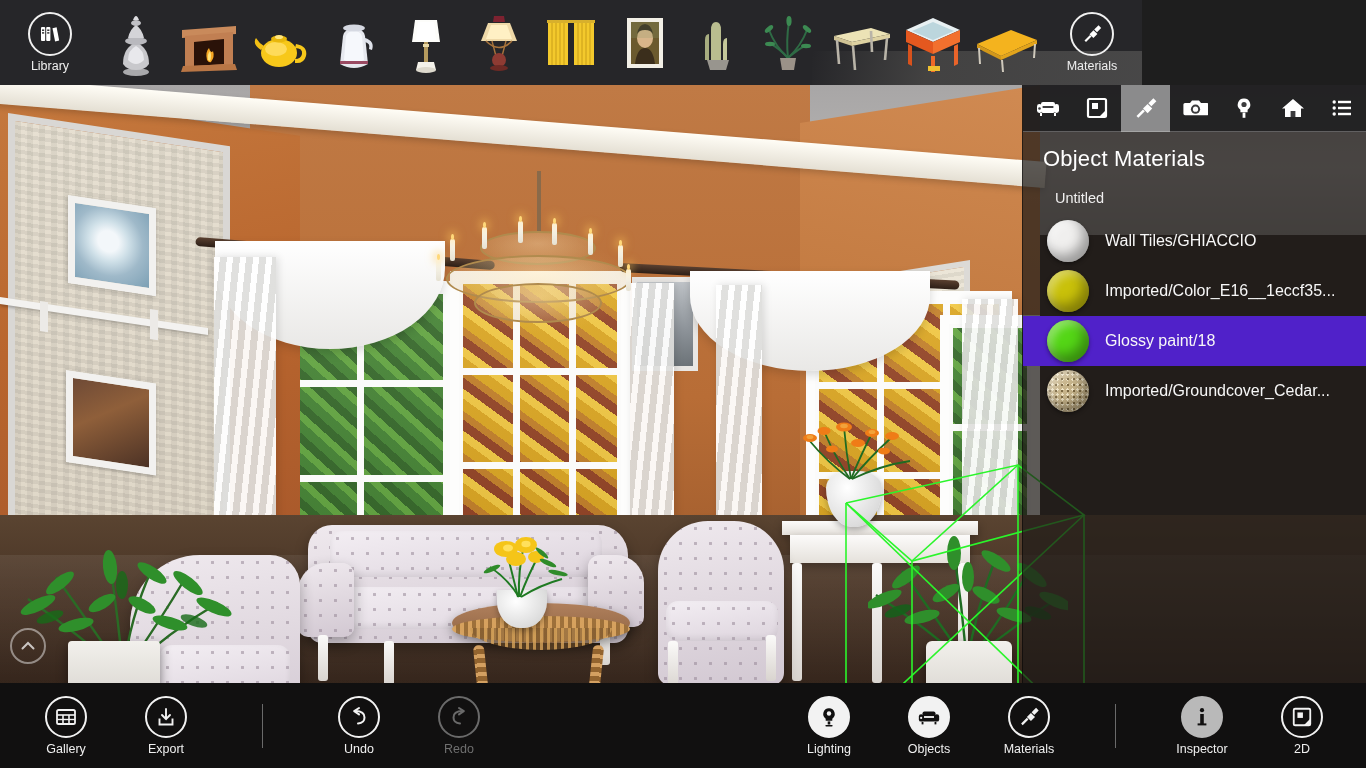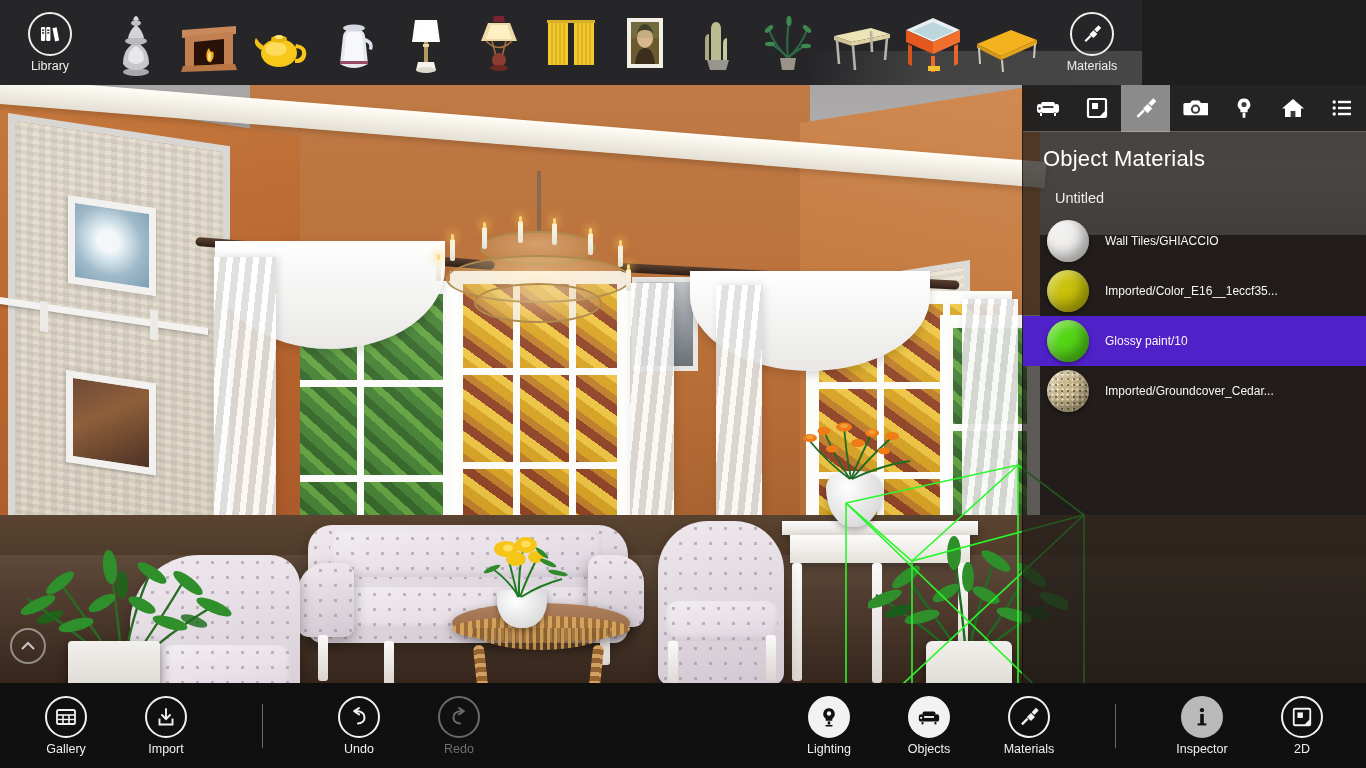--- a/index.html
+++ b/index.html
@@ -289,21 +289,21 @@
     display: flex; align-items: center; gap: 16px;
     height: 50px; padding: 0 14px 0 24px; cursor: pointer;
   }
   .mat-row.selected { background: #5021c9; }
   .mat-swatch {
     width: 42px; height: 42px; border-radius: 50%; flex: 0 0 42px;
     box-shadow: inset -6px -7px 12px rgba(0,0,0,.35), inset 5px 5px 9px rgba(255,255,255,.35),
                 0 2px 4px rgba(0,0,0,.4);
   }
   .mat-name {
-    font-size: 12px; color: #f7f7f7; white-space: nowrap; overflow: hidden; text-overflow: ellipsis;
+    font-size: 16px; color: #f7f7f7; white-space: nowrap; overflow: hidden; text-overflow: ellipsis;
   }
 
   
   #bottom-toolbar {
     position: absolute; left: 0; bottom: 0; width: 1366px; height: 85px;
     background: #111010;
     display: flex; align-items: center; z-index: 50;
   }
   .bt {
     display: flex; flex-direction: column; align-items: center; justify-content: center;
@@ -900,21 +900,21 @@
         <div class="mat-name">Wall Tiles/GHIACCIO</div>
       </div>
 
       <div class="mat-row">
         <div class="mat-swatch" style="background:#c9c10a;"></div>
         <div class="mat-name">Imported/Color_E16__1eccf35...</div>
       </div>
 
       <div class="mat-row selected">
         <div class="mat-swatch" style="background:#54d616;"></div>
-        <div class="mat-name">Glossy paint/10</div>
+        <div class="mat-name">Glossy paint/18</div>
       </div>
 
       <div class="mat-row">
         <div class="mat-swatch" style="background:#c7b48a;
                     background-image:radial-gradient(circle,#7d6a44 1px,transparent 1.4px),
                                      radial-gradient(circle,#efe4c6 1px,transparent 1.4px);
                     background-size:6px 6px,5px 5px; background-position:0 0,3px 2px;"></div>
         <div class="mat-name">Imported/Groundcover_Cedar...</div>
       </div>
     </div>
@@ -937,21 +937,21 @@
       <div class="lbl">Gallery</div>
     </div>
 
     <div class="bt">
       <div class="circ">
         <svg width="22" height="22" viewBox="0 0 22 22">
           <path d="M11 3 L11 12.5 M7 9 L11 13.2 L15 9" stroke="#f2f2f2" stroke-width="1.9" fill="none" stroke-linecap="round" stroke-linejoin="round"></path>
           <path d="M4.5 12.5 L4.5 18.5 L17.5 18.5 L17.5 12.5" stroke="#f2f2f2" stroke-width="1.9" fill="none"></path>
         </svg>
       </div>
-      <div class="lbl">Import</div>
+      <div class="lbl">Export</div>
     </div>
 
 
     <div style="width:46px"></div>
     <div class="bt-sep"></div>
     <div style="width:46px"></div>
 
     <div class="bt">
       <div class="circ">
         <svg width="24" height="24" viewBox="0 0 24 24">

